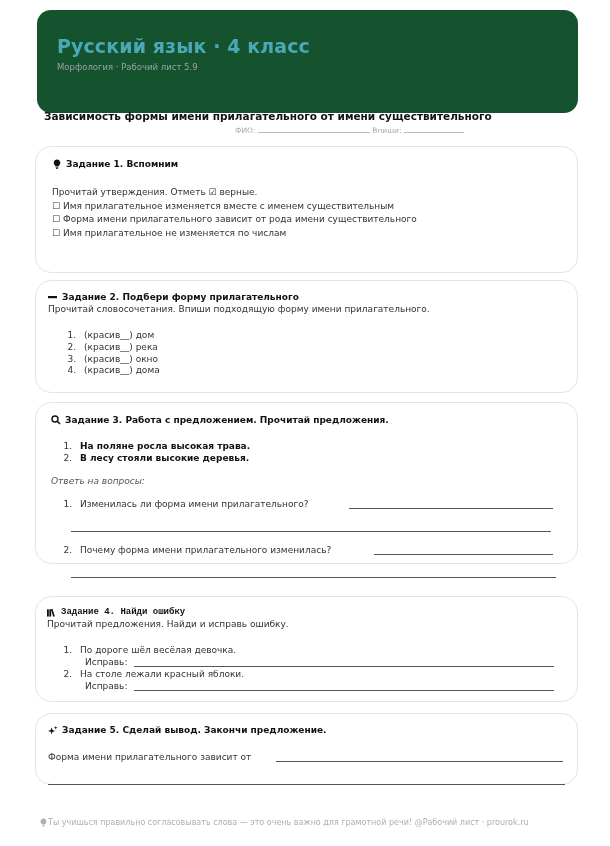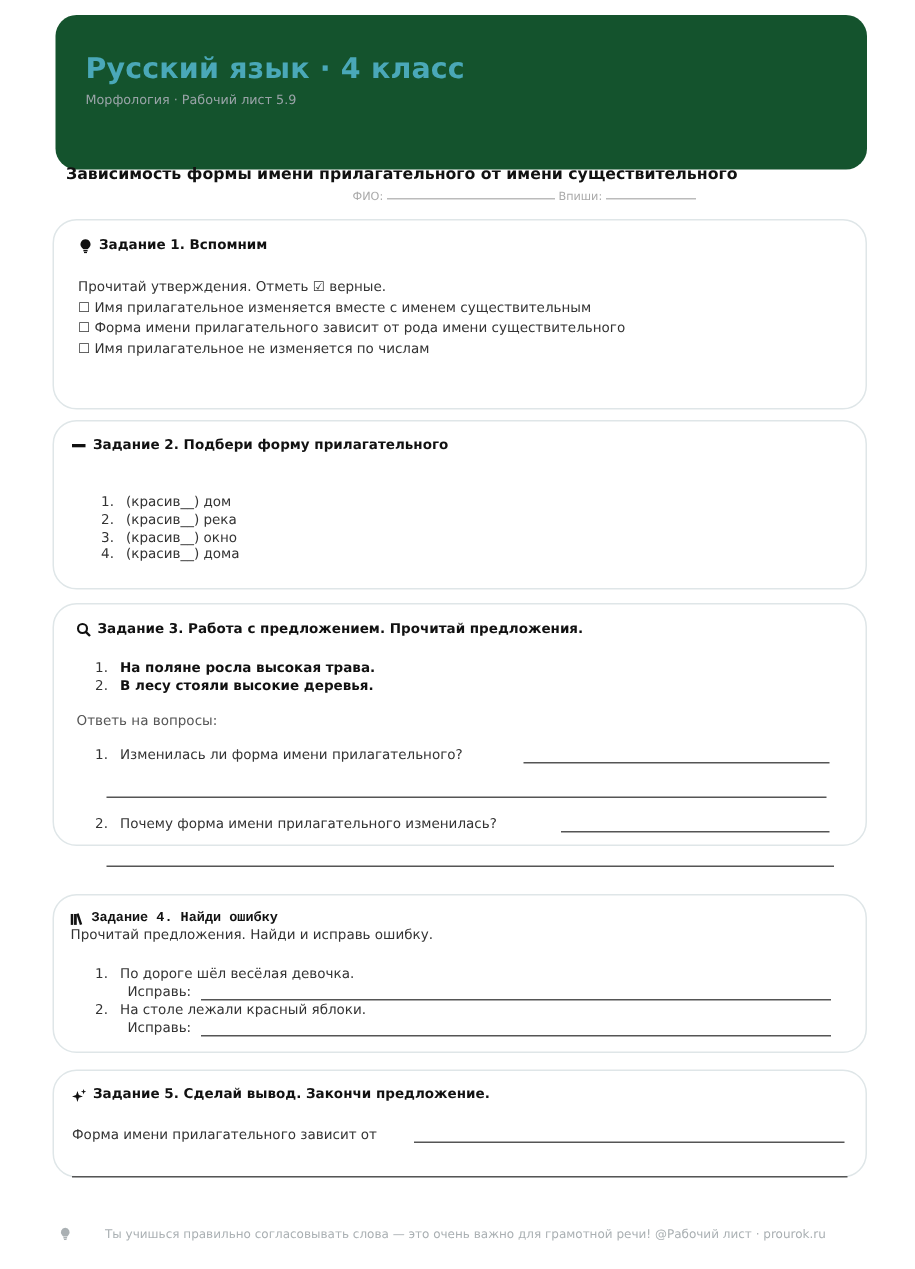--- a/index.html
+++ b/index.html
@@ -42,21 +42,21 @@
   .line-fill { display: inline-block; border-bottom: 1px solid #444; height: 9px; vertical-align: baseline; }
   .full-line { position: absolute; border-bottom: 1px solid #555; height: 1px; }
   ol.list { list-style: none; }
   ol.list li { display: flex; font-size: 9px; line-height: 11.8px; color: #333; white-space: nowrap; }
   ol.list li .num { width: 18px; text-align: right; padding-right: 8px; }
   .bold { font-weight: bold; color: #111; }
 
   .footer {
     position: absolute; left: 38px; top: 817px;
     font-size: 8px; color: #aab0b3; white-space: nowrap;
-    display: flex; align-items: center; gap: 22px;
+    display: flex; align-items: center; gap: 0;
   }
 </style>
 </head>
 <body>
 
 <div class="header">
   <div class="title">Русский язык · 4 класс</div>
   <div class="subtitle">Морфология · Рабочий лист 5.9</div>
 </div>
 
@@ -89,20 +89,21 @@
 
 <div class="card" style="top:280px;height:113px;">
   <div class="card-head" style="position:absolute;left:12px;top:11px;">
     <span class="icon">
       <svg width="10" height="10" viewBox="0 0 10 10">
           <rect x="0" y="4" width="9" height="2.2" fill="#111"></rect>
         </svg>
     </span>
     <span>Задание 2. Подбери форму прилагательного</span>
   </div>
+  <div class="txt" style="position:absolute;left:12px;top:22px;">Прочитай словосочетания. Впиши подходящую форму имени прилагательного.</div>
   <ol class="list" style="position:absolute;left:30px;top:49px;">
     <li>
         <span class="num">1.</span>
         <span>(красив__) дом</span>
       </li>
     <li>
         <span class="num">2.</span>
         <span>(красив__) река</span>
       </li>
     <li>
@@ -129,21 +130,21 @@
   <ol class="list" style="position:absolute;left:26px;top:38px;">
     <li>
         <span class="num">1.</span>
         <span class="bold">На поляне росла высокая трава.</span>
       </li>
     <li>
         <span class="num">2.</span>
         <span class="bold">В лесу стояли высокие деревья.</span>
       </li>
   </ol>
-  <div class="txt muted" style="position:absolute;left:15px;top:72px;">Ответь на вопросы:</div>
+  <div class="txt muted" style="position:absolute;left:15px;top:72px;font-style:italic;">Ответь на вопросы:</div>
   <div class="txt" style="position:absolute;left:26px;top:95px;display:flex;">
     <span style="width:18px;text-align:right;padding-right:8px;">1.</span>
     <span>Изменилась ли форма имени прилагательного?</span>
   </div>
   <div class="full-line" style="left:313px;top:105px;width:204px;"></div>
   <div class="full-line" style="left:35px;top:128px;width:480px;"></div>
   <div class="txt" style="position:absolute;left:26px;top:141px;display:flex;">
     <span style="width:18px;text-align:right;padding-right:8px;">2.</span>
     <span>Почему форма имени прилагательного изменилась?</span>
   </div>

